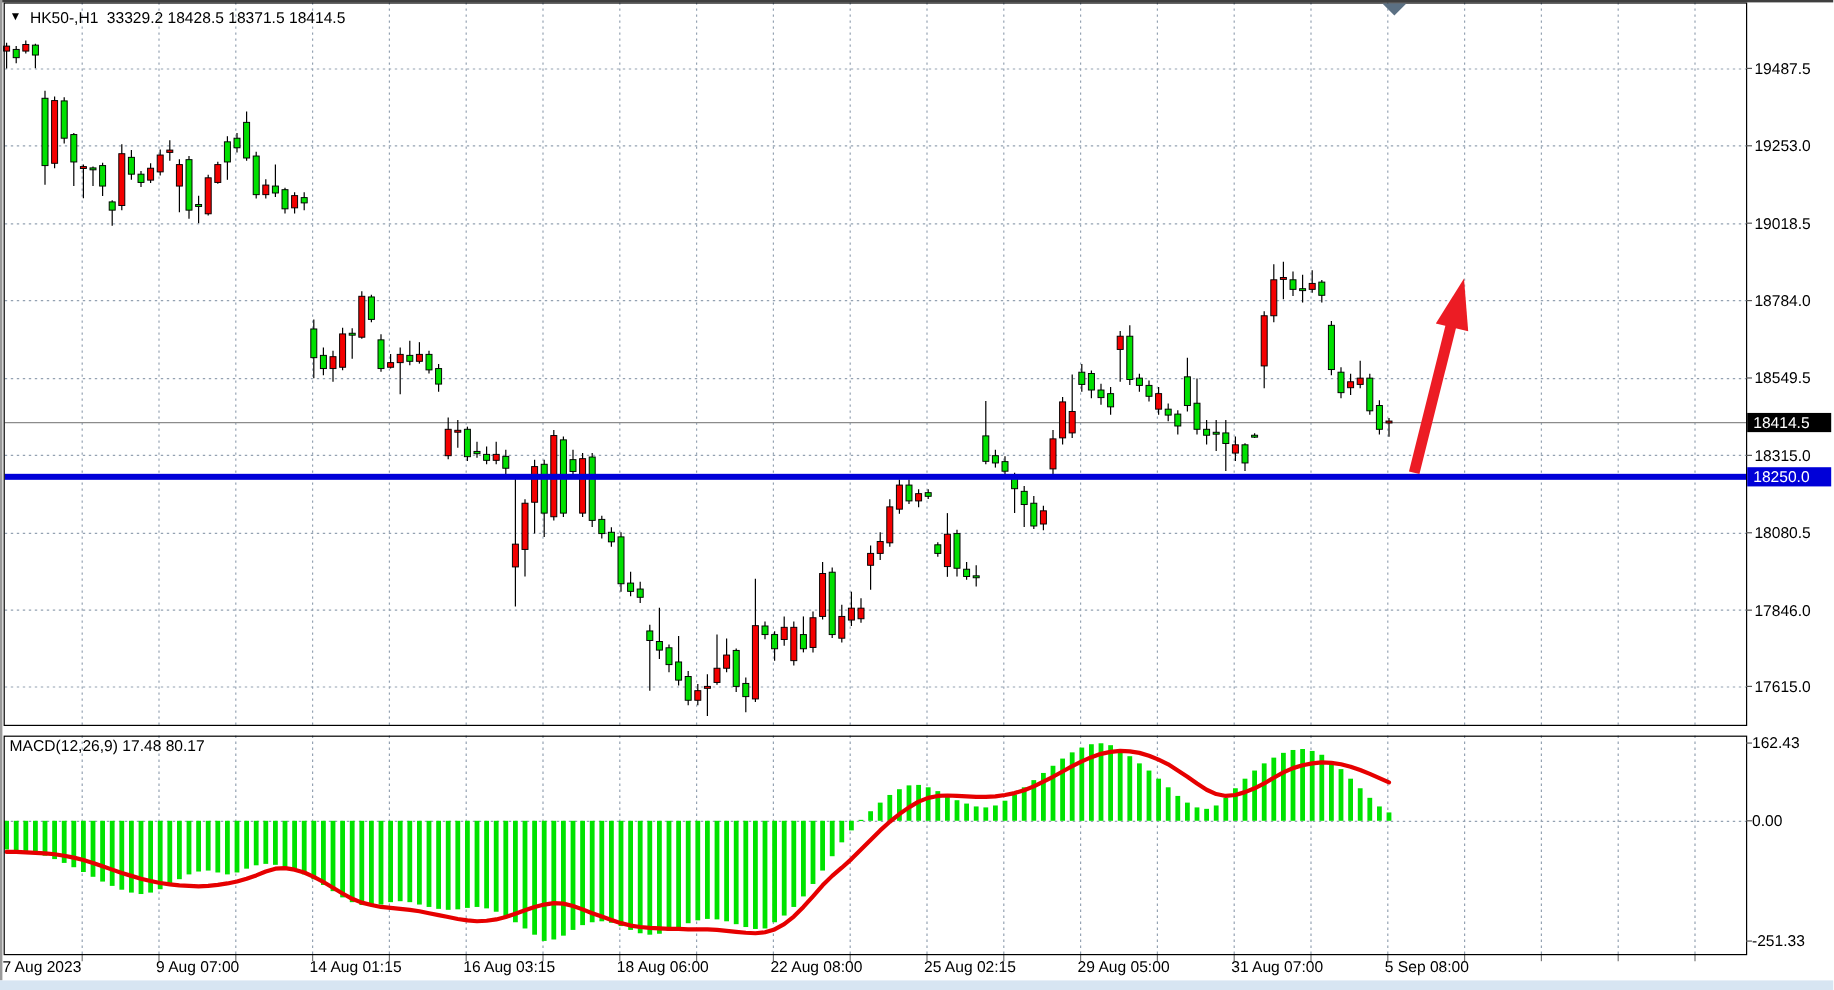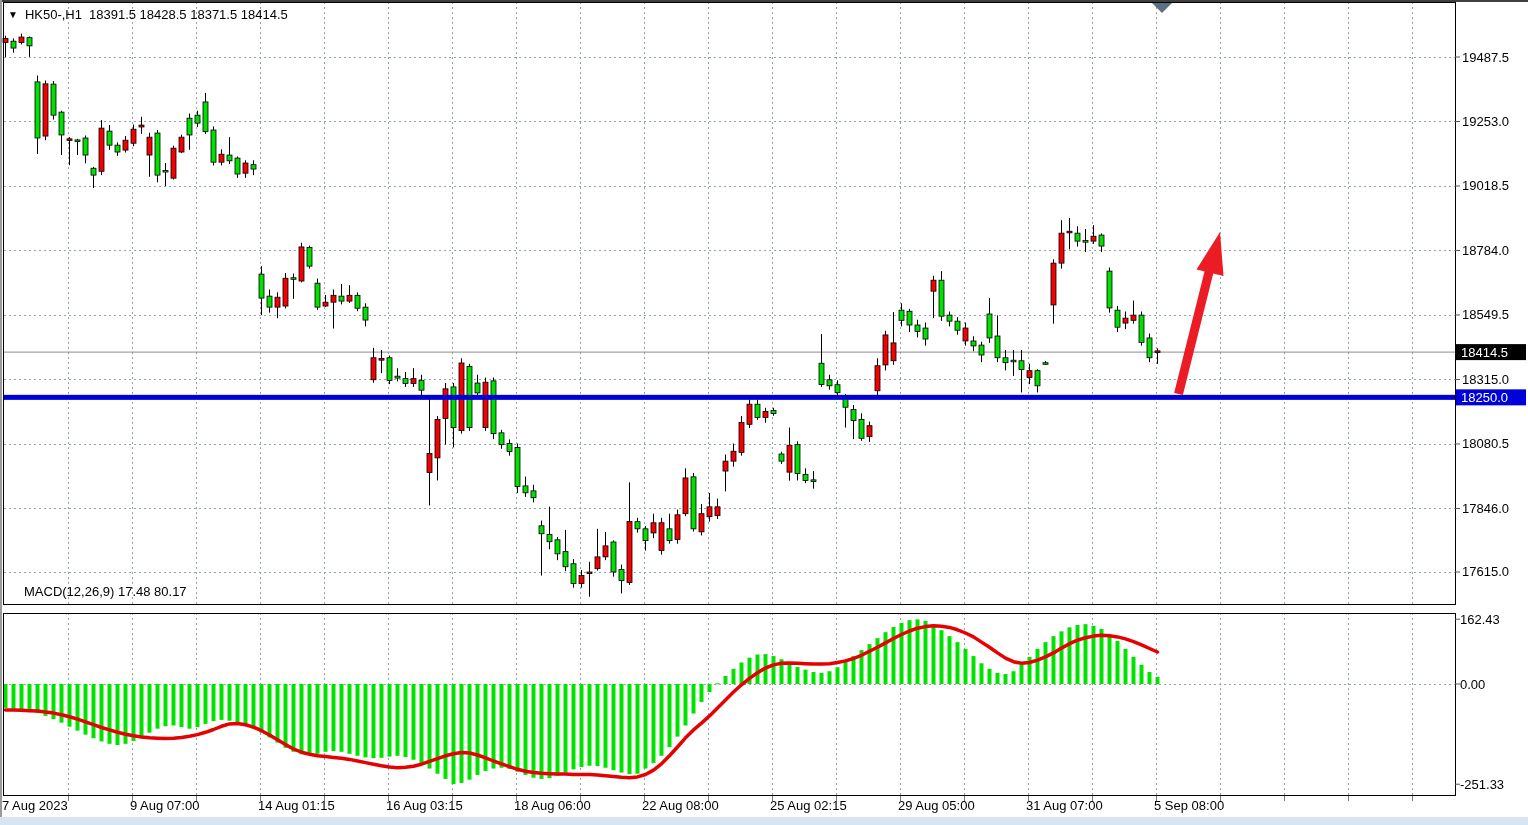--- a/index.html
+++ b/index.html
@@ -2,21 +2,21 @@
 <html><head>
 <meta charset="utf-8">
 <style>
   html,body{margin:0;padding:0;background:#fff;}
   #app{position:relative;width:1528px;height:825px;background:#fff;overflow:hidden;
        font-family:"Liberation Sans",sans-serif;}
   #chart-svg{position:absolute;left:0;top:0;}
   .overlay{position:absolute;color:#000;font-size:13px;white-space:nowrap;}
   #ohlc-header{left:8px;top:7px;display:flex;align-items:center;gap:7px;}
   #ohlc-header .tri{font-size:10px;line-height:13px;cursor:pointer;}
-  #macd-header{left:8px;top:584px;margin-left:16px;}
+  #macd-header{left:8px;top:614px;}
 </style>
 </head>
 <body>
 
 <div id="app">
   <svg id="chart-svg" width="1528" height="825">
       <rect x="0" y="0" width="1528" height="825" fill="#fff"></rect>
       <line x1="68.5" y1="2" x2="68.5" y2="604" stroke="#94A2B2" stroke-width="1" stroke-dasharray="2 3"></line>
       <line x1="68.5" y1="613" x2="68.5" y2="795" stroke="#94A2B2" stroke-width="1" stroke-dasharray="2 3"></line>
       <line x1="68.5" y1="795" x2="68.5" y2="801" stroke="#777" stroke-width="1"></line>
@@ -584,16 +584,16 @@
       <text x="514" y="810" font-size="13" fill="#000000" font-family="'Liberation Sans', sans-serif">18 Aug 06:00</text>
       <text x="642" y="810" font-size="13" fill="#000000" font-family="'Liberation Sans', sans-serif">22 Aug 08:00</text>
       <text x="770" y="810" font-size="13" fill="#000000" font-family="'Liberation Sans', sans-serif">25 Aug 02:15</text>
       <text x="898" y="810" font-size="13" fill="#000000" font-family="'Liberation Sans', sans-serif">29 Aug 05:00</text>
       <text x="1026" y="810" font-size="13" fill="#000000" font-family="'Liberation Sans', sans-serif">31 Aug 07:00</text>
       <text x="1154" y="810" font-size="13" fill="#000000" font-family="'Liberation Sans', sans-serif">5 Sep 08:00</text>
     </svg>
   <div class="overlay" id="ohlc-header">
     <span class="tri">▼</span>
     <span>HK50-,H1</span>
-    <span>18391.5 18428.5 18371.5 18414.5</span>
+    <span>33329.2 18428.5 18371.5 18414.5</span>
   </div>
   <div class="overlay" id="macd-header">MACD(12,26,9) 17.48 80.17</div>
 </div>
 
 </body></html>

